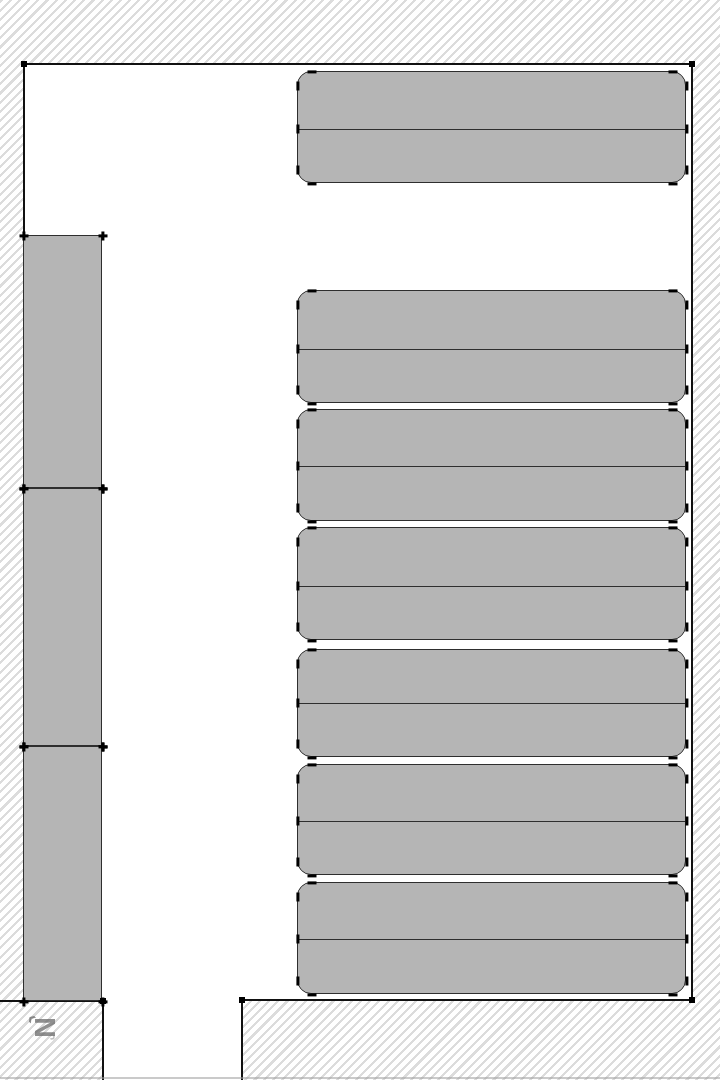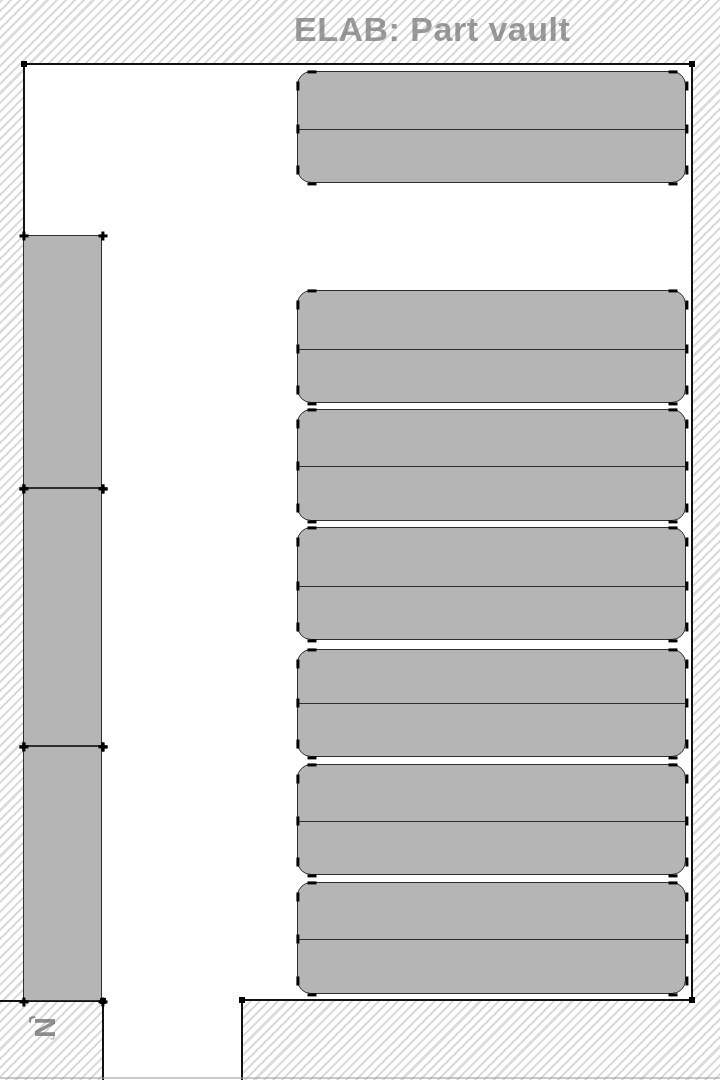--- a/index.html
+++ b/index.html
@@ -180,21 +180,20 @@
       </div>
     </div>
   <div id="node-layer">
       <div class="wall-node" style="left: 24px; top: 64px;"></div>
       <div class="wall-node" style="left: 692px; top: 64px;"></div>
       <div class="wall-node" style="left: 692px; top: 1000px;"></div>
       <div class="wall-node" style="left: 242px; top: 1000px;"></div>
       <div class="wall-node" style="left: 103px; top: 1001px;"></div>
     </div>
 
-  <div id="map-title">ELAB: Part vault</div>
 
   <div id="north-arrow">
     <span class="chev-front">‹</span>
     <span class="n-letter">N</span>
     <span class="chev-back">›</span>
   </div>
 
   <div id="canvas-bottom-line"></div>
 </div>
 

